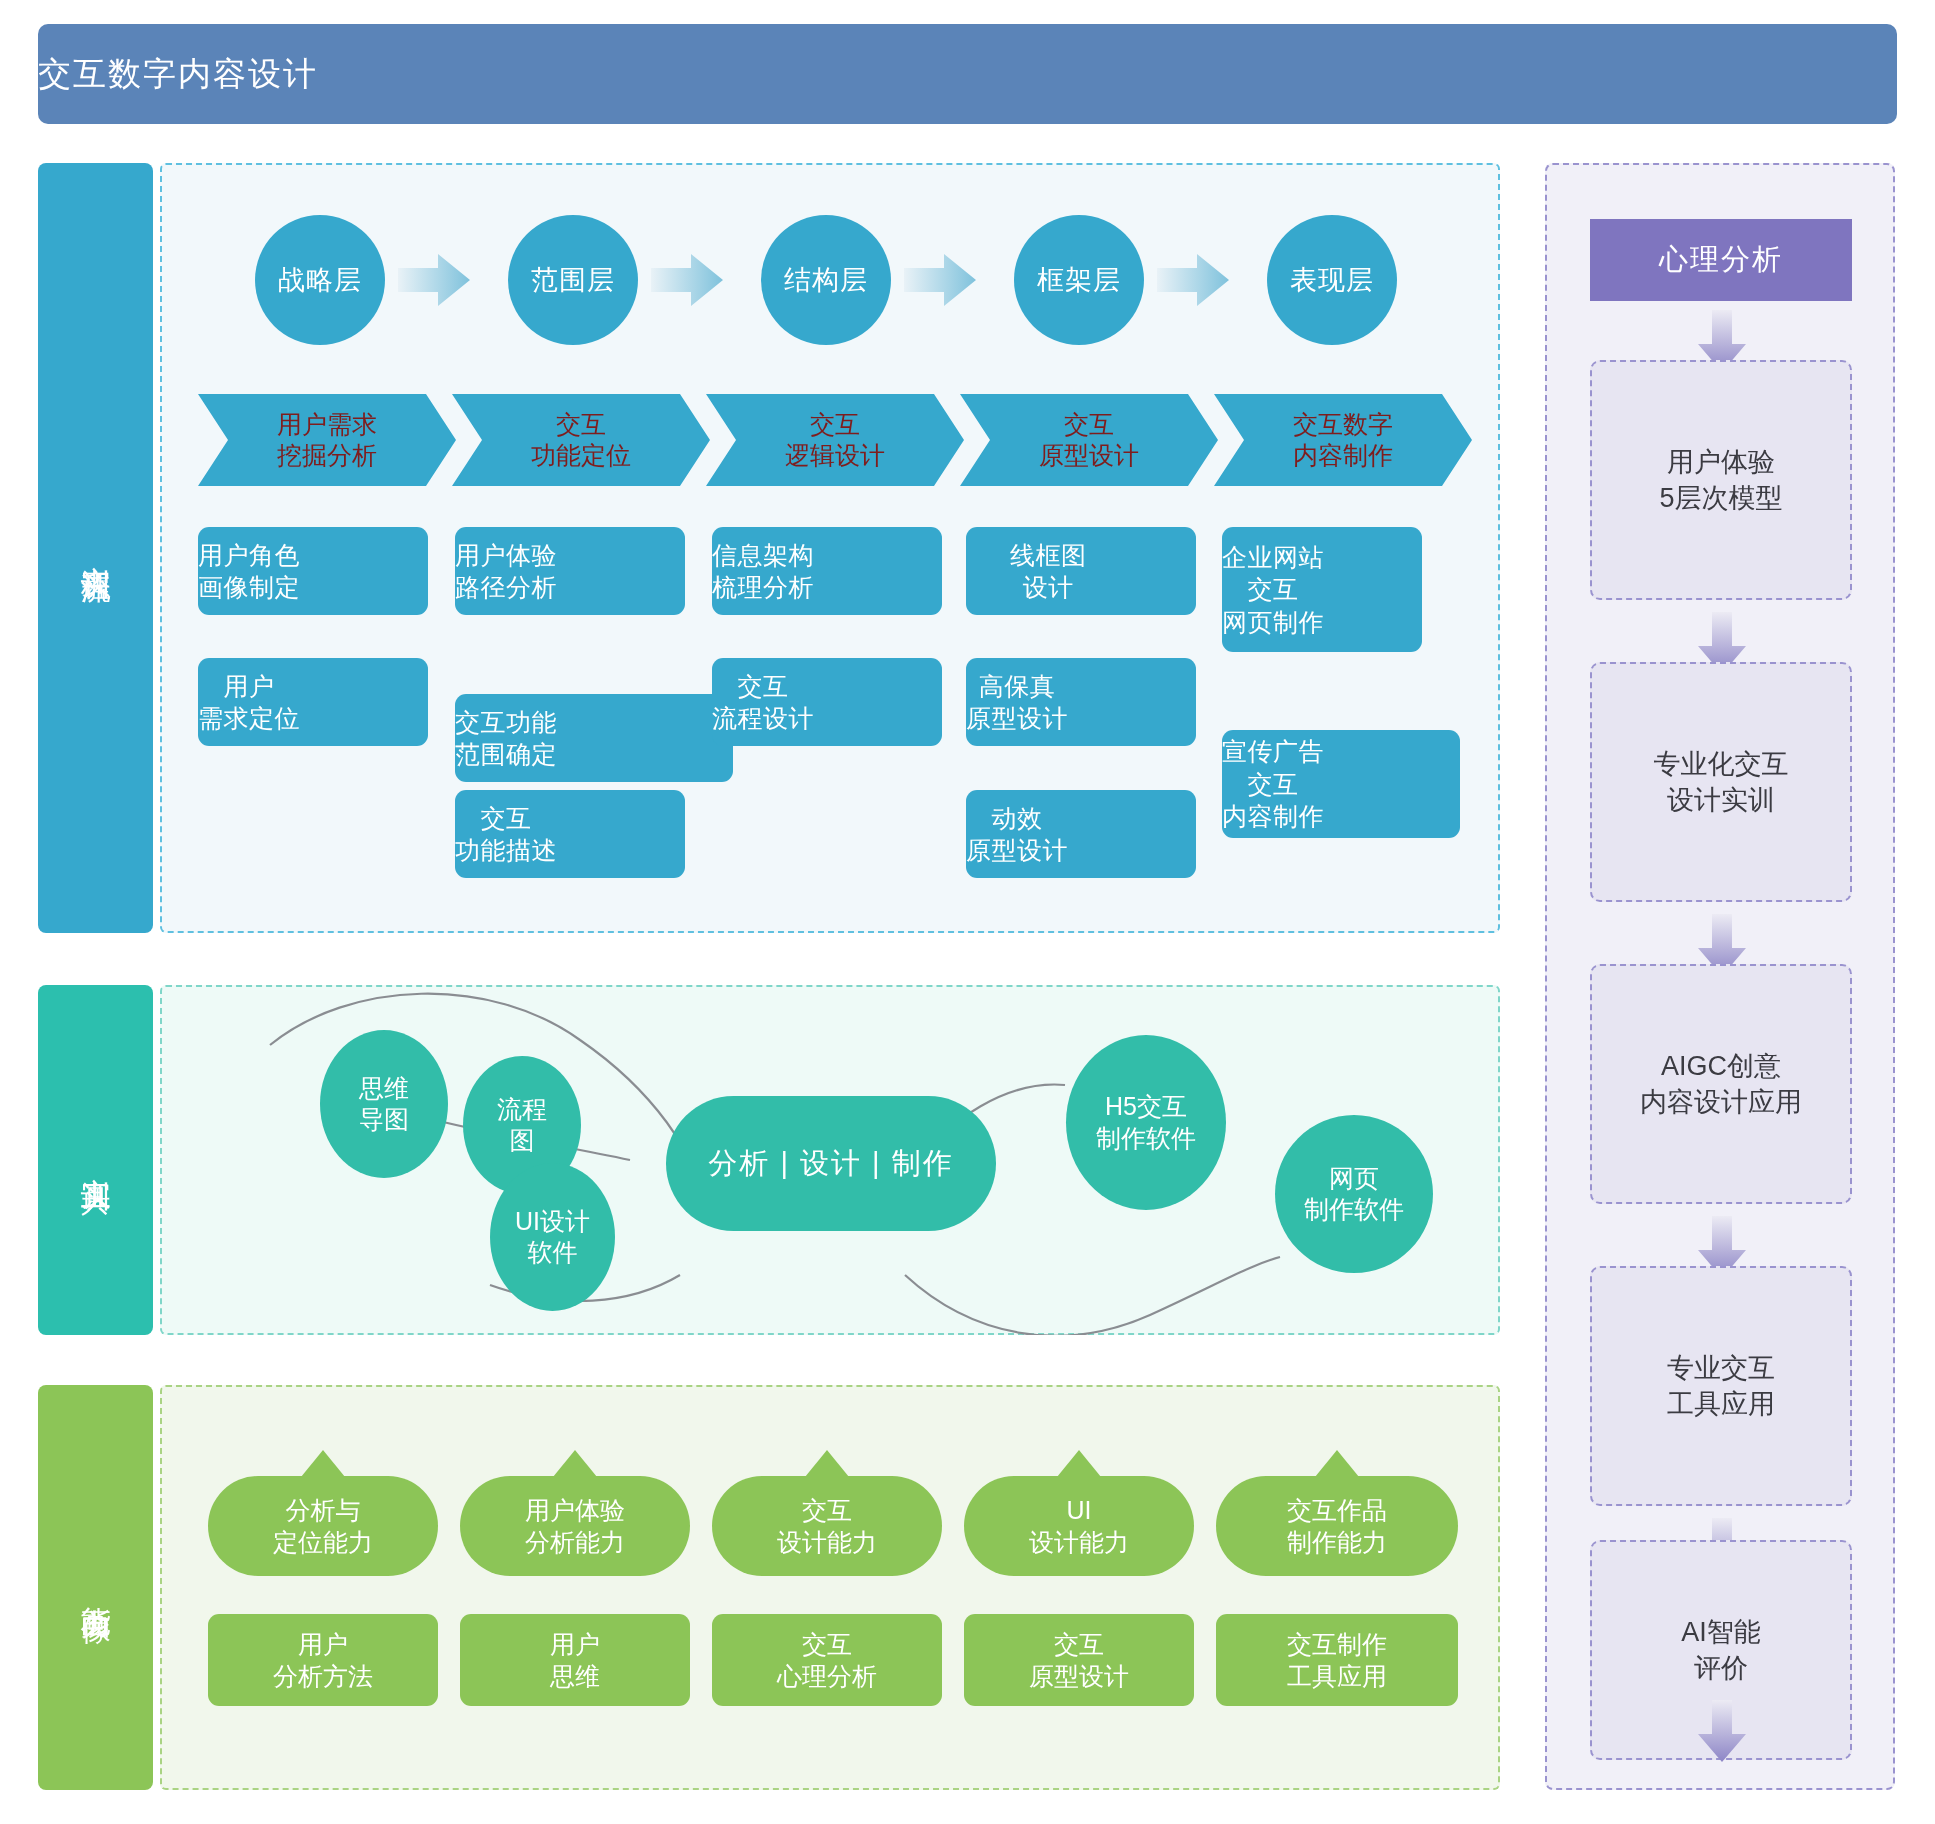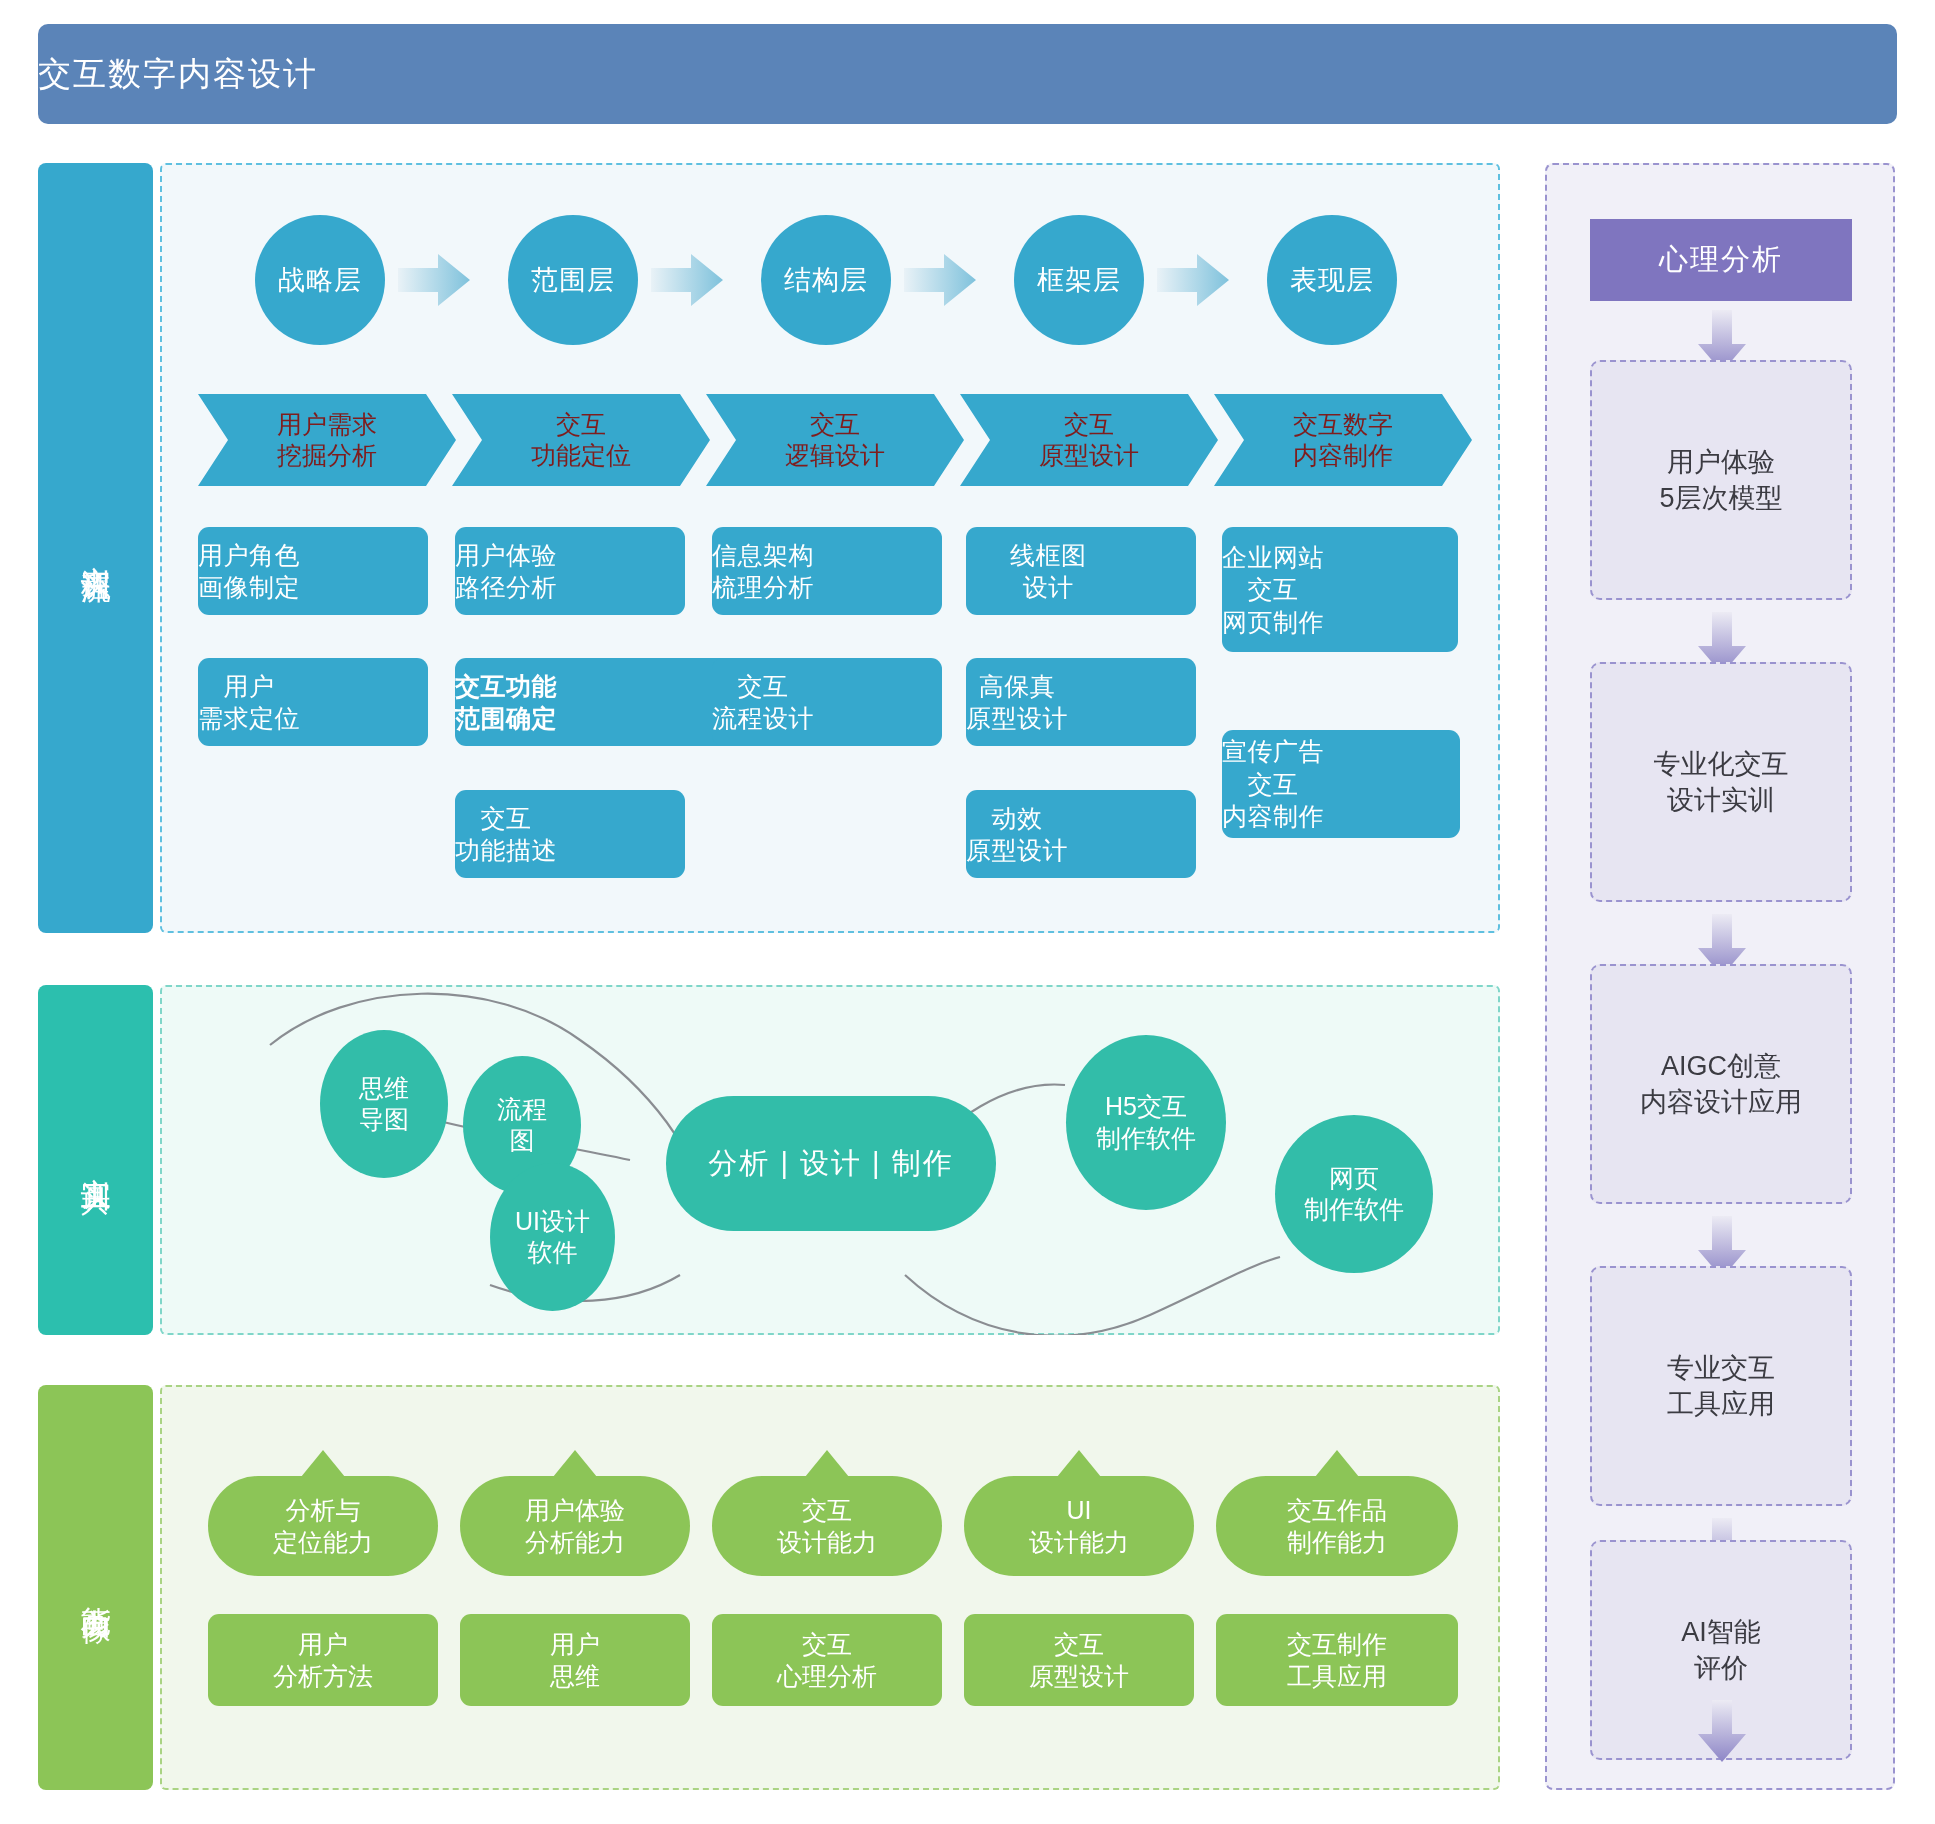--- a/index.html
+++ b/index.html
@@ -180,21 +180,21 @@
 <div class="rbox" style="left:198px;top:527px;width:230px;height:88px;">
   <span>用户角色<br>画像制定</span>
   </div>
 <div class="rbox" style="left:198px;top:658px;width:230px;height:88px;">
   <span>用户<br>需求定位</span>
   </div>
 
 <div class="rbox" style="left:455px;top:527px;width:230px;height:88px;">
   <span>用户体验<br>路径分析</span>
   </div>
-<div class="rbox" style="left:455px;top:658px;width:278px;height:88px;font-weight:bold;">
+<div class="rbox" style="left:455px;top:694px;width:278px;height:88px;">
   <span>交互功能<br>范围确定</span>
   </div>
 <div class="rbox" style="left:455px;top:790px;width:230px;height:88px;">
   <span>交互<br>功能描述</span>
   </div>
 
 <div class="rbox" style="left:712px;top:527px;width:230px;height:88px;">
   <span>信息架构<br>梳理分析</span>
   </div>
 <div class="rbox" style="left:712px;top:658px;width:230px;height:88px;">
@@ -204,21 +204,21 @@
 <div class="rbox" style="left:966px;top:527px;width:230px;height:88px;padding-left:44px;">
   <span>线框图<br>设计</span>
   </div>
 <div class="rbox" style="left:966px;top:658px;width:230px;height:88px;">
   <span>高保真<br>原型设计</span>
   </div>
 <div class="rbox" style="left:966px;top:790px;width:230px;height:88px;">
   <span>动效<br>原型设计</span>
   </div>
 
-<div class="rbox" style="left:1222px;top:527px;width:236px;height:125px;">
+<div class="rbox" style="left:1222px;top:527px;width:200px;height:125px;">
   <span>企业网站<br>交互<br>网页制作</span>
   </div>
 <div class="rbox" style="left:1222px;top:730px;width:238px;height:108px;">
   <span>宣传广告<br>交互<br>内容制作</span>
   </div>
 
 <div id="tool-tab" class="sec-tab">
   <span>实训工具</span>
 </div>
 <div id="tool-body" class="sec-body"></div>

